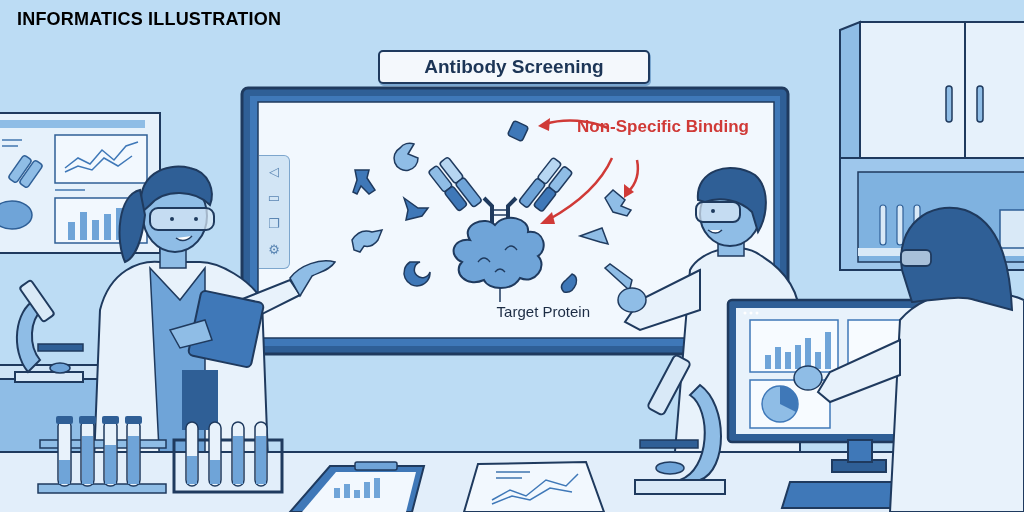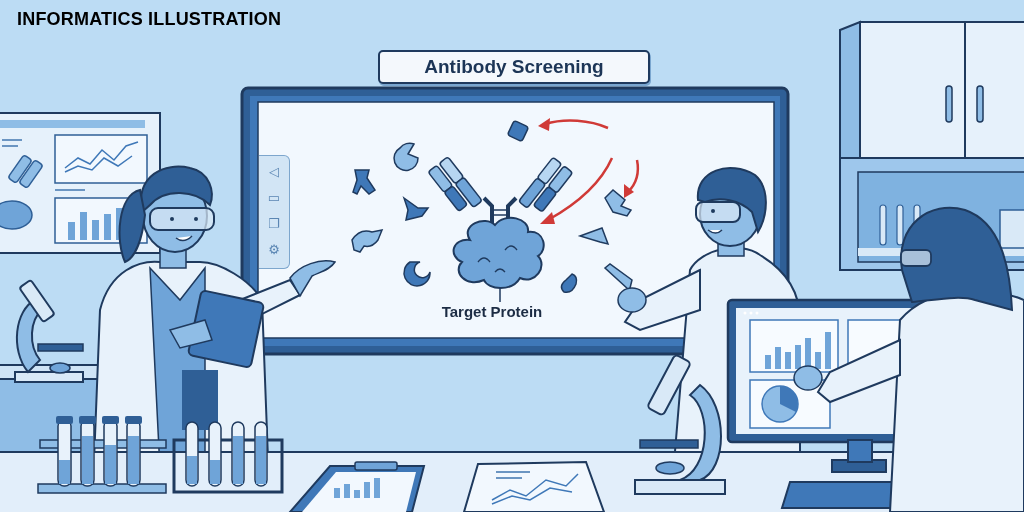--- a/index.html
+++ b/index.html
@@ -2,21 +2,21 @@
 <html><head>
 <meta charset="utf-8">
 <style>
   html, body { margin: 0; padding: 0; }
   body { width: 1024px; height: 512px; overflow: hidden; background: #bcdcf4; font-family: "Liberation Sans", sans-serif; position: relative; }
   .scene { position: absolute; left: 0; top: 0; width: 1024px; height: 512px; }
   .header-title { position: absolute; left: 17px; top: 9px; font-size: 18px; font-weight: 700; color: #000000; letter-spacing: 0.2px; }
   .banner { position: absolute; left: 378px; top: 43px; width: 268px; height: 30px; border: 2px solid #1f3a5e; border-radius: 5px; background: #f4f8fc; display: flex; align-items: center; justify-content: center; box-shadow: 1px 2px 0 #7aa6cf; margin-top: 7px; }
   .banner span { font-size: 19px; font-weight: 700; color: #1c3556; }
   .hurdle { position: absolute; left: 563px; top: 116px; width: 200px; text-align: center; color: #d03a37; font-weight: 700; font-size: 17px; line-height: 21px; }
-  .target-label { position: absolute; left: 423px; top: 303px; width: 138px; text-align: center; color: #1c2c44; font-weight: 700; font-size: 15px; }
+  .target-label { position: absolute; left: 452px; top: 303px; width: 138px; text-align: right; color: #1c2c44; font-weight: 400; font-size: 15px; }
   .side-toolbar { position: absolute; left: 259px; top: 155px; width: 30px; height: 112px; background: #d2e5f5; border: 1.5px solid #7da6cd; border-left: none; border-radius: 0 6px 6px 0; }
   .tb-btn { position: absolute; left: 7px; width: 16px; height: 16px; color: #5b86b3; font-size: 13px; text-align: center; line-height: 16px; }
 </style>
 </head>
 <body>
 
 <svg class="scene" viewBox="0 0 1024 512" xmlns="http://www.w3.org/2000/svg">
 
   <rect x="0" y="0" width="1024" height="512" fill="#bcdcf4"></rect>
 
@@ -248,20 +248,21 @@
   </g>
 </svg>
 
 <div class="header-title">INFORMATICS ILLUSTRATION</div>
 
 <div class="banner">
   <span>Antibody Screening</span>
 </div>
 
 <div class="hurdle">
+  <div>Non-Specific Binding</div>
 </div>
 
 <div class="target-label">Target Protein</div>
 
 <div class="side-toolbar">
   <div class="tb-btn" style="top:8px">◁</div>
   <div class="tb-btn" style="top:34px">▭</div>
   <div class="tb-btn" style="top:60px">❐</div>
   <div class="tb-btn" style="top:86px">⚙</div>
 </div>

